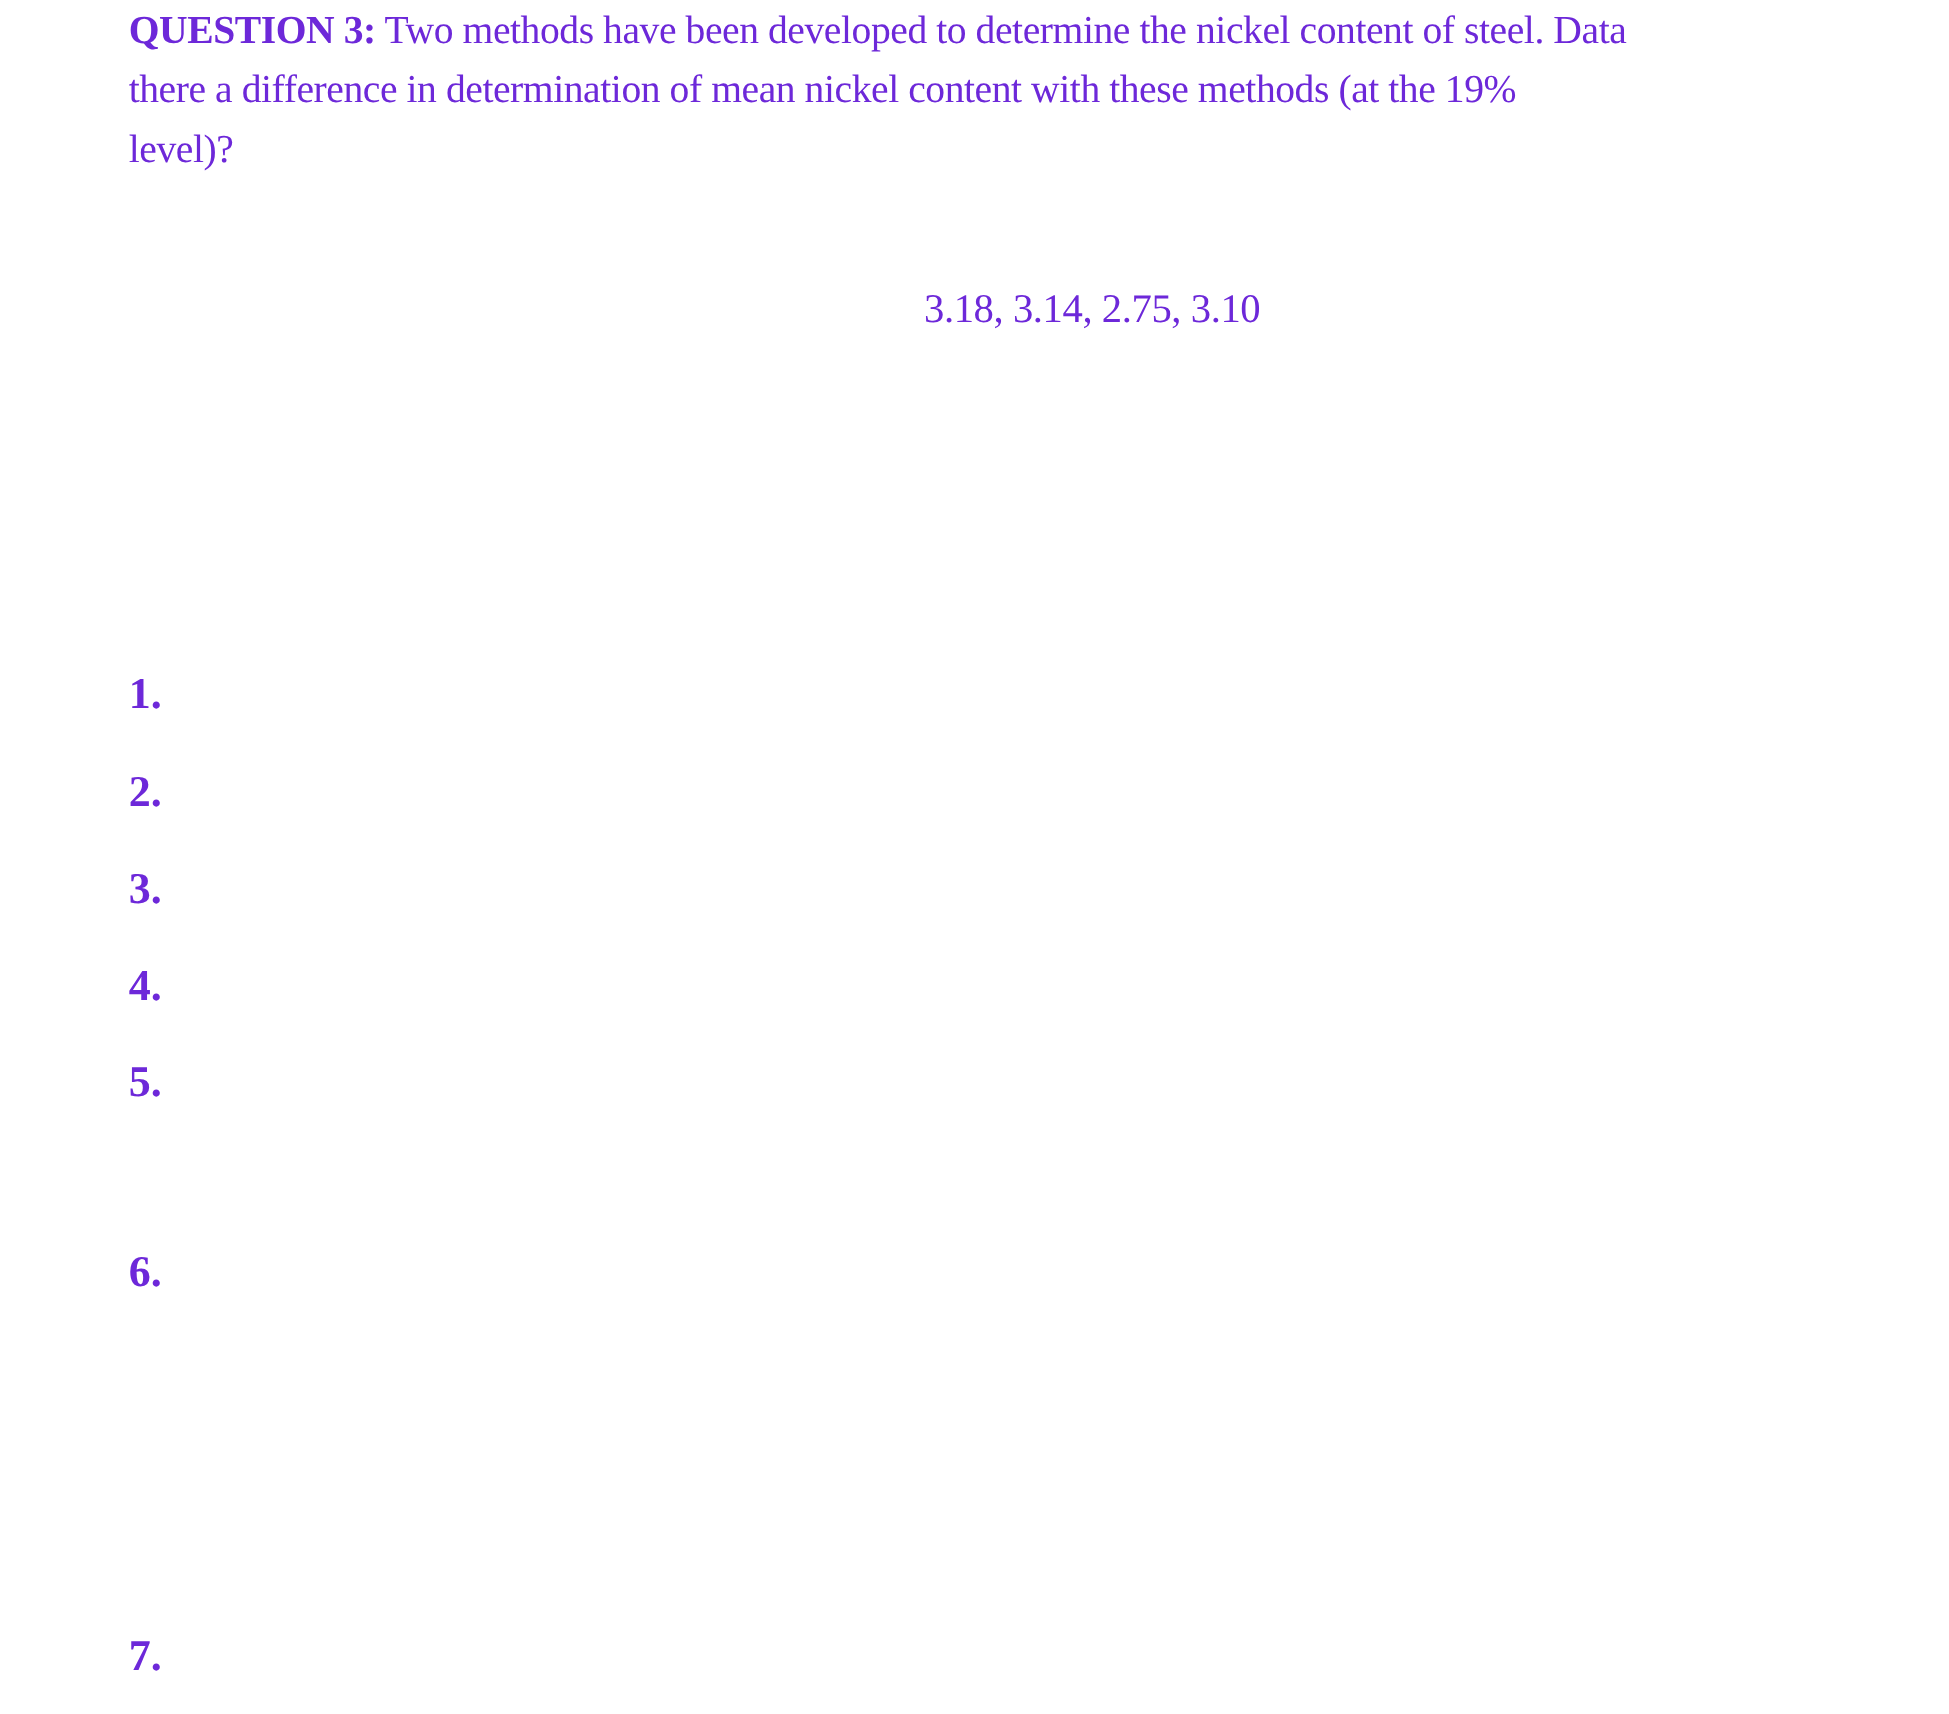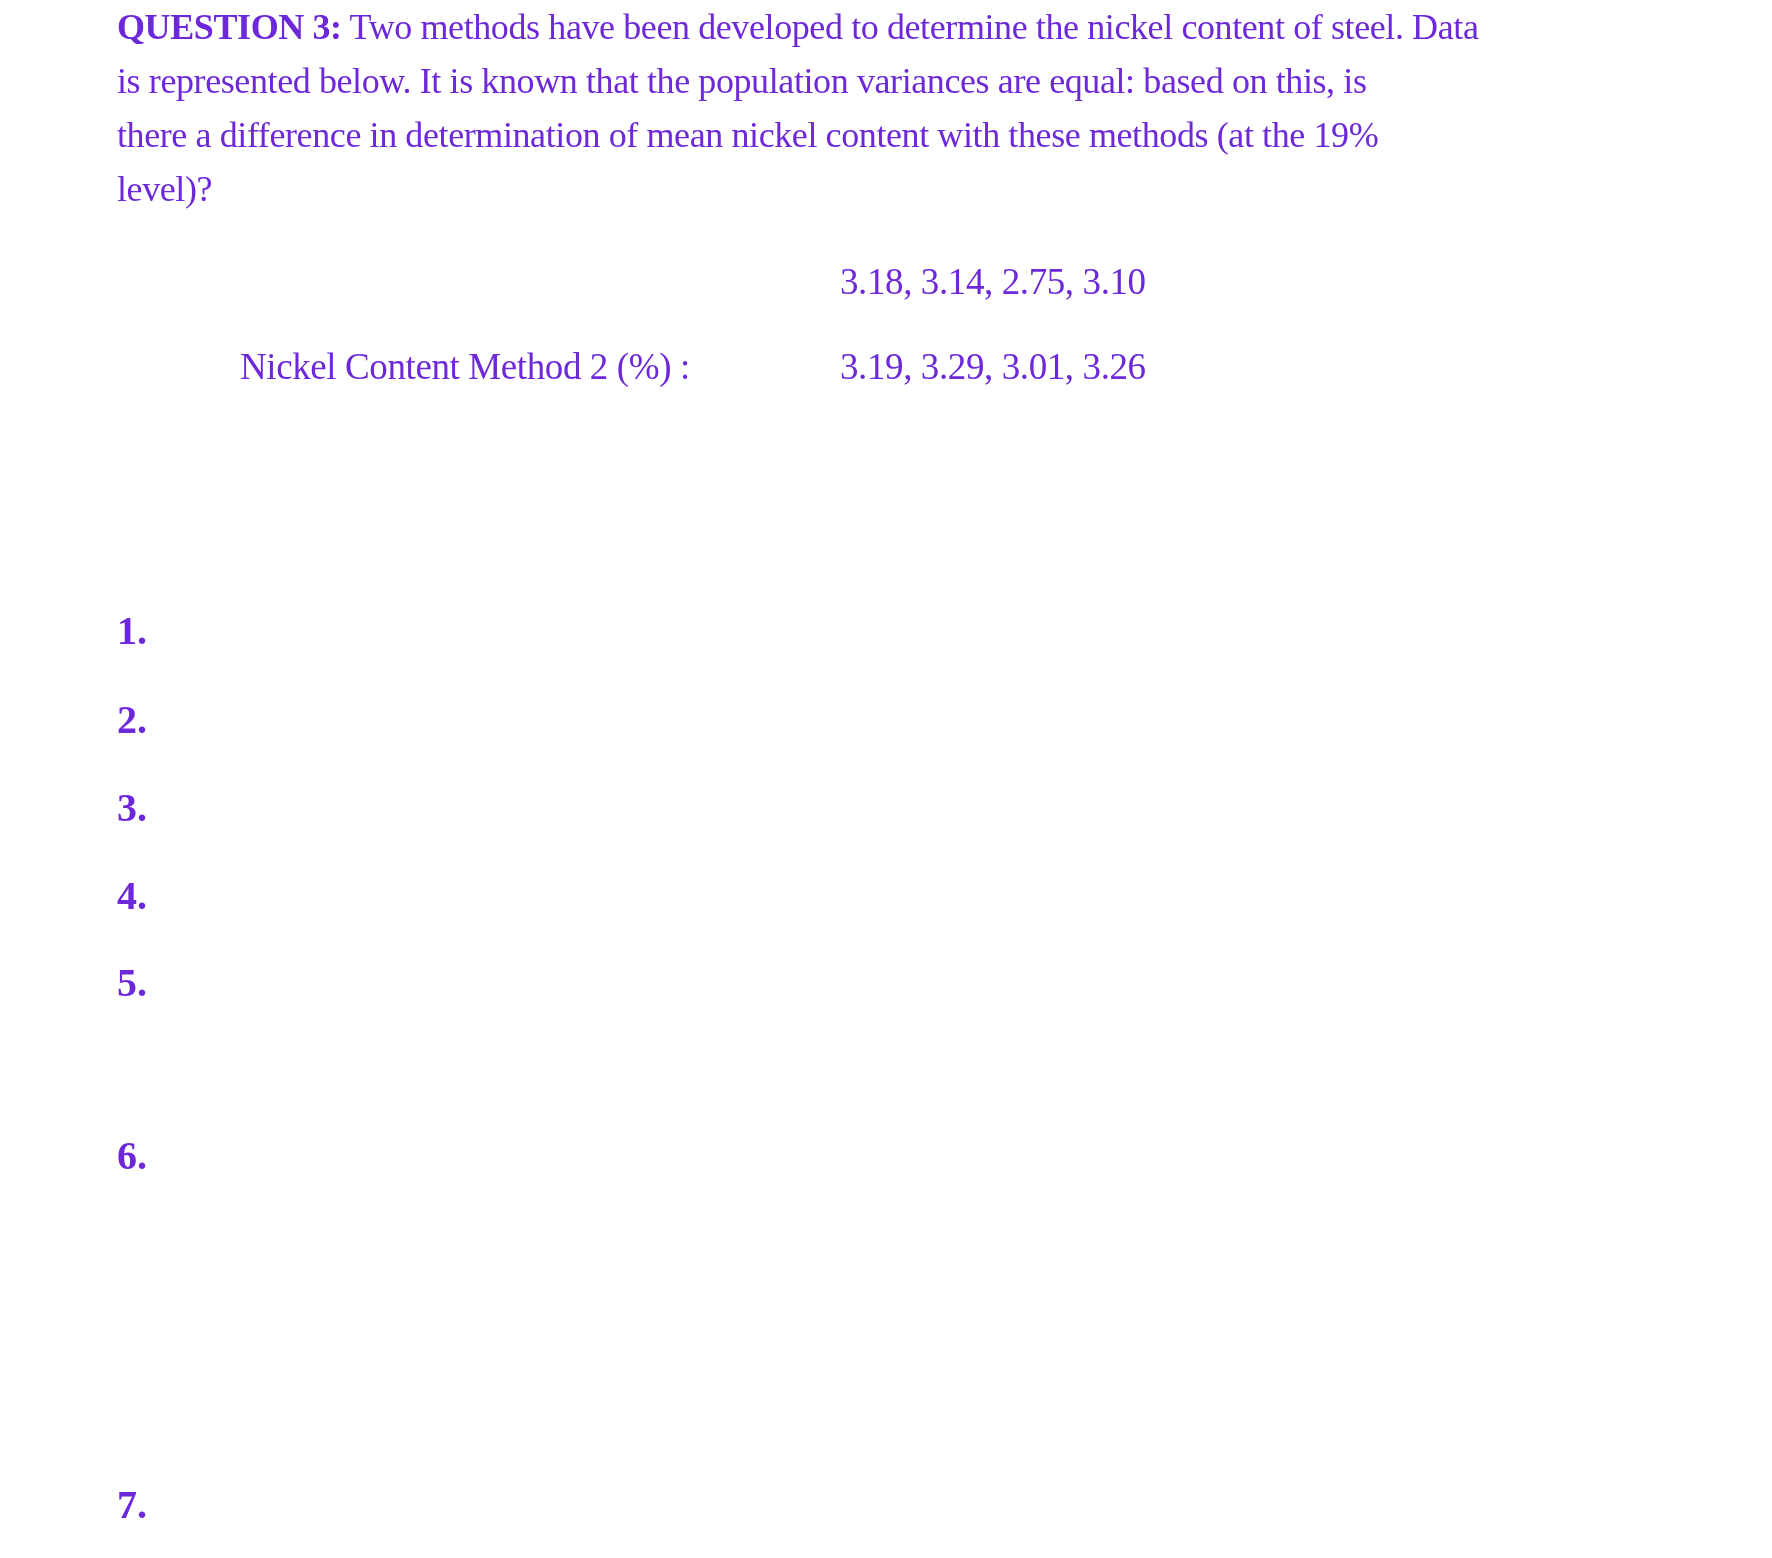--- a/index.html
+++ b/index.html
@@ -72,33 +72,28 @@
   .li-6 { top: 1136px; }
   .li-7 { top: 1485px; }
 </style>
 </head>
 <body>
 
 <div class="page">
 
   <p class="question">
     <span class="qline"><strong>QUESTION 3:</strong> <span>Two methods have been developed to determine the nickel content of steel. Data</span></span>
-    <span class="qline">is represented below. It is known that the population variances are equal: based on this, is</span>
     <span class="qline">there a difference in determination of mean nickel content with these methods (at the 19%</span>
     <span class="qline">level)?</span>
   </p>
 
   <div class="data-row data-row-1">
     <span class="row-values">3.18, 3.14, 2.75, 3.10</span>
   </div>
 
-  <div class="data-row data-row-2">
-    <span class="row-label">Nickel Content Method 2 (%) :</span>
-    <span class="row-values">3.19, 3.29, 3.01, 3.26</span>
-  </div>
 
   <div class="list-item li-1">
     <span>1.</span>
   </div>
   <div class="list-item li-2">
     <span>2.</span>
   </div>
   <div class="list-item li-3">
     <span>3.</span>
   </div>

